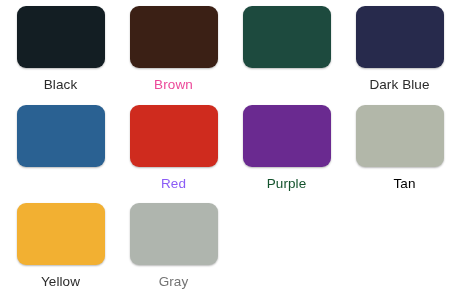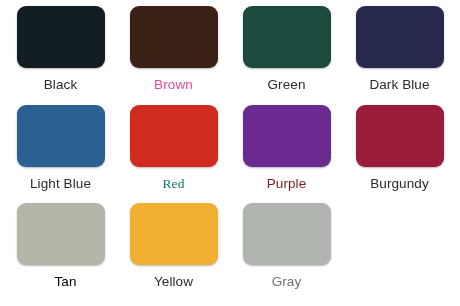--- a/index.html
+++ b/index.html
@@ -60,47 +60,41 @@
     <div class="chip-label" style="color: rgb(43, 43, 43);">Black</div>
   </div>
 
   <div class="swatch-cell">
     <div class="chip" style="background-color: rgb(59, 32, 21);"></div>
     <div class="chip-label" style="color: #ec4899;">Brown</div>
   </div>
 
   <div class="swatch-cell">
     <div class="chip" style="background-color: rgb(29, 74, 62);"></div>
-    <div class="chip-label" style="color: rgb(43, 43, 43);">Green</div>
   </div>
 
   <div class="swatch-cell">
     <div class="chip" style="background-color: rgb(39, 42, 76);"></div>
     <div class="chip-label" style="color: rgb(43, 43, 43);">Dark Blue</div>
   </div>
 
   <div class="swatch-cell">
     <div class="chip" style="background-color: rgb(42, 97, 146);"></div>
-    <div class="chip-label" style="color: rgb(43, 43, 43);">Light Blue</div>
   </div>
 
   <div class="swatch-cell">
     <div class="chip" style="background-color: rgb(207, 43, 30);"></div>
-    <div class="chip-label" style="color: #0f766e; font-family: Liberation Serif, serif;">Red</div>
+    <div class="chip-label" style="color: #8b5cf6;">Red</div>
   </div>
 
   <div class="swatch-cell">
     <div class="chip" style="background-color: rgb(106, 42, 144);"></div>
-    <div class="chip-label" style="color: #7f1d1d;">Purple</div>
+    <div class="chip-label" style="color: #14532d;">Purple</div>
   </div>
 
-  <div class="swatch-cell">
-    <div class="chip" style="background-color: rgb(153, 28, 58);"></div>
-    <div class="chip-label" style="color: rgb(43, 43, 43);">Burgundy</div>
-  </div>
 
   <div class="swatch-cell">
     <div class="chip" style="background-color: rgb(178, 183, 169);"></div>
     <div class="chip-label" style="color: #000000; margin-left: 10px;">Tan</div>
   </div>
 
 
   <div class="swatch-cell">
     <div class="chip" style="background-color: rgb(242, 176, 50);"></div>
     <div class="chip-label" style="color: rgb(43, 43, 43);">Yellow</div>

